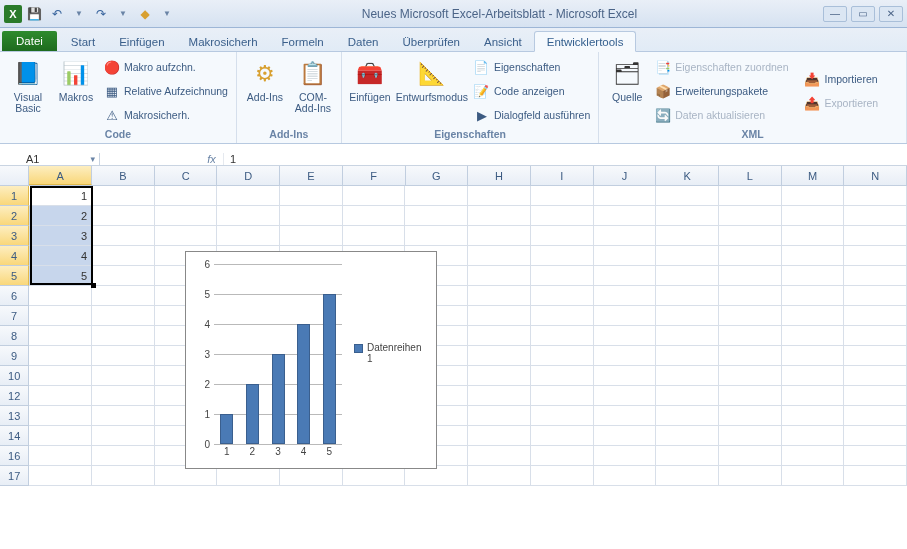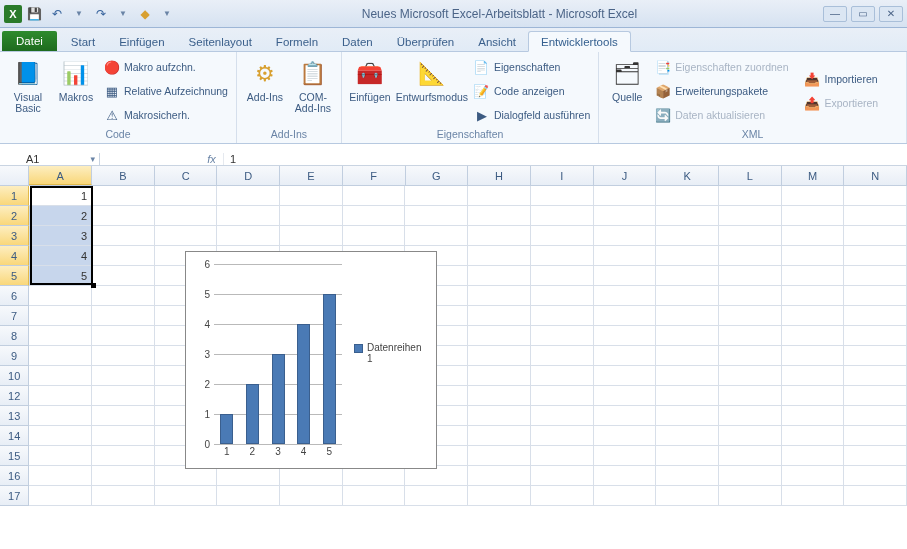--- a/index.html
+++ b/index.html
@@ -17,21 +17,21 @@
   
   .tabs { height: 24px; background: linear-gradient(#e9eff7,#e1ebf6); display: flex; align-items: flex-end; padding-left: 2px; border-bottom: 1px solid #b7c9e0; }
   .tab { padding: 4px 12px 3px; font-size: 11.5px; color: #3a5f8b; cursor: pointer; }
   .tab.file { background: linear-gradient(#2e8b2e,#1e6b1e); color: #fff; border-radius: 2px 2px 0 0; margin-right: 2px; padding: 4px 14px 4px; }
   .tab.active { background: #f5f9fd; border: 1px solid #b7c9e0; border-bottom: 1px solid #f5f9fd; border-radius: 3px 3px 0 0; color: #35608f; position: relative; top: 1px; }
 
   
   .ribbon { height: 92px; background: #f5f9fd; border-bottom: 1px solid #b7c9e0; display: flex; }
   .group { border-right: 1px solid #d5dfec; padding: 4px 6px 0; display: flex; flex-direction: column; }
   .group .row { display: flex; gap: 4px; flex: 1; }
-  .group .glabel { text-align: center; font-size: 10.5px; color: #6a84a6; padding: 2px 0 3px; }
+  .group .glabel { text-align: center; font-size: 10.5px; color: #6a84a6; padding: 2px 0 3px; font-weight: bold; }
   .bigbtn { width: 44px; display: flex; flex-direction: column; align-items: center; gap: 2px; padding-top: 2px; cursor: pointer; }
   .bigbtn .icn { width: 32px; height: 32px; display: flex; align-items: center; justify-content: center; font-size: 22px; }
   .bigbtn .lbl { font-size: 10.5px; text-align: center; line-height: 11px; color: #3c5b82; }
   .smallbtn { display: flex; align-items: center; gap: 4px; height: 22px; padding: 0 2px; cursor: pointer; font-size: 10.5px; color: #3c5b82; }
   .smallbtn .si { width: 16px; height: 16px; display: flex; align-items: center; justify-content: center; font-size: 13px; }
   .smallbtn.disabled { color: #a8b4c4; }
 
   
   .fxbar { height: 22px; border-bottom: 1px solid #c9d4e2; display: flex; align-items: flex-end; background: #fff; }
   .namebox { width: 100px; border-right: 1px solid #c9d4e2; display: flex; align-items: center; padding-left: 26px; position: relative; font-size: 11px; }
@@ -86,21 +86,21 @@
     <div>▭</div>
     <div>✕</div>
   </div>
 </div>
 
 <div class="tabs">
   <div class="tab file">Datei</div>
   <div id="tabstrip" style="display: contents;"></div>
 <div class="tab">Start</div>
     <div class="tab">Einfügen</div>
-    <div class="tab">Seitenlayout</div>
+    <div class="tab">Makrosicherh</div>
     <div class="tab">Formeln</div>
     <div class="tab">Daten</div>
     <div class="tab">Überprüfen</div>
     <div class="tab">Ansicht</div>
     <div class="tab active">Entwicklertools</div>
   </div>
 
 <div class="ribbon">
   <div class="group">
     <div class="row">
@@ -434,37 +434,20 @@
         <div class="cell" style="width: 64px;"></div>
         <div class="cell" style="width: 64px;"></div>
         <div class="cell" style="width: 64px;"></div>
         <div class="cell" style="width: 64px;"></div>
         <div class="cell" style="width: 64px;"></div>
         <div class="cell" style="width: 64px;"></div>
         <div class="cell" style="width: 64px;"></div>
       </div>
       <div class="row">
         <div class="rh">14</div>
-        <div class="cell" style="width: 64px;"></div>
-        <div class="cell" style="width: 64px;"></div>
-        <div class="cell" style="width: 64px;"></div>
-        <div class="cell" style="width: 64px;"></div>
-        <div class="cell" style="width: 64px;"></div>
-        <div class="cell" style="width: 64px;"></div>
-        <div class="cell" style="width: 64px;"></div>
-        <div class="cell" style="width: 64px;"></div>
-        <div class="cell" style="width: 64px;"></div>
-        <div class="cell" style="width: 64px;"></div>
-        <div class="cell" style="width: 64px;"></div>
-        <div class="cell" style="width: 64px;"></div>
-        <div class="cell" style="width: 64px;"></div>
-        <div class="cell" style="width: 64px;"></div>
-      </div>
-      <div class="row">
-        <div class="rh">15</div>
         <div class="cell" style="width: 64px;"></div>
         <div class="cell" style="width: 64px;"></div>
         <div class="cell" style="width: 64px;"></div>
         <div class="cell" style="width: 64px;"></div>
         <div class="cell" style="width: 64px;"></div>
         <div class="cell" style="width: 64px;"></div>
         <div class="cell" style="width: 64px;"></div>
         <div class="cell" style="width: 64px;"></div>
         <div class="cell" style="width: 64px;"></div>
         <div class="cell" style="width: 64px;"></div>

